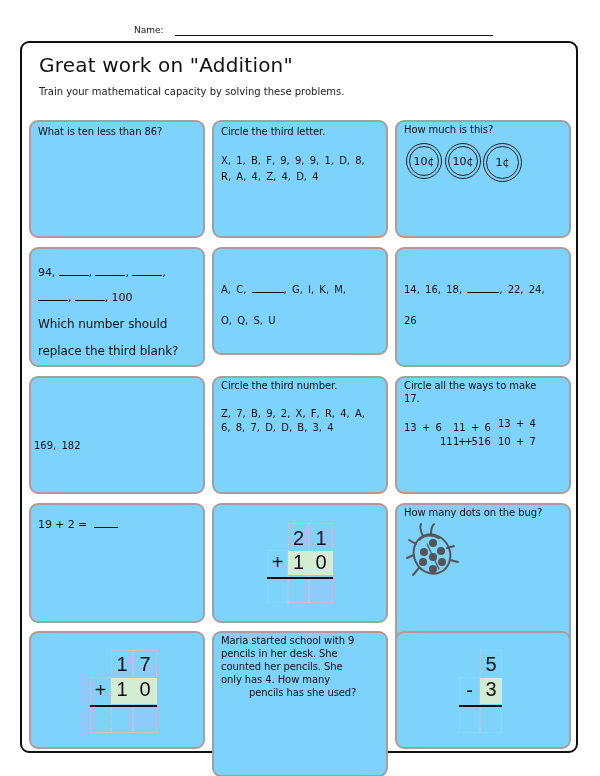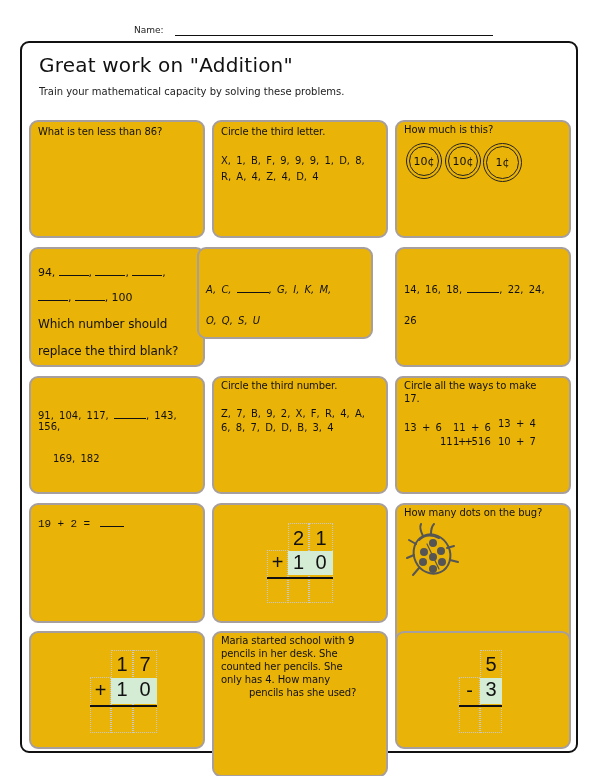--- a/index.html
+++ b/index.html
@@ -9,21 +9,21 @@
   .name-row { position: absolute; top: 25px; left: 0; width: 600px; height: 14px; }
   .name-label { position: absolute; left: 134px; top: 0; font-size: 9px; color: #222; }
   .name-line { position: absolute; left: 175px; top: 10px; width: 318px; height: 0; border-top: 1px solid #111; }
 
   .frame { position: absolute; left: 20px; top: 41px; width: 558px; height: 712px;
            border: 2px solid #111; border-radius: 9px; box-sizing: border-box; }
 
   .title { position: absolute; left: 39px; top: 53px; font-size: 20px; color: #111; letter-spacing: 0.2px; }
   .subtitle { position: absolute; left: 39px; top: 86px; font-size: 10px; color: #222; }
 
-  .box { position: absolute; border: 2px solid #a79e9e; border-radius: 9px; box-sizing: border-box; background: #eab308; }
+  .box { position: absolute; border: 2px solid #a79e9e; border-radius: 9px; box-sizing: border-box; background: #7dd3fc; }
   .q { position: absolute; font-size: 10px; line-height: 13px; color: #111; letter-spacing: -0.1px; }
   .q.lg { font-size: 11px; }
   .seq { position: absolute; font-size: 10px; color: #111; word-spacing: 2px; }
 
   .coin { position: absolute; border-radius: 50%; border: 1.5px solid #222; box-sizing: border-box;
           display: flex; align-items: center; justify-content: center; font-size: 11px; }
   .coin::after { content: ""; position: absolute; inset: 2px; border: 1px solid #222; border-radius: 50%; }
 
   .grid-cell { position: absolute; border: 1px dotted #c8c8c8; box-sizing: border-box; }
   .digit { position: absolute; font-family: "Liberation Sans", sans-serif; font-size: 20px; color: #111;
@@ -70,66 +70,61 @@
   </div>
   <div class="q lg" style="left:7px;top:42px;">
     <span class="blank" style="width:30px;"></span>,
     <span class="blank" style="width:30px;"></span>,
     <span>100</span>
   </div>
   <div class="q lg" style="left:7px;top:69px;font-size:12px;">Which number should</div>
   <div class="q lg" style="left:7px;top:96px;font-size:12px;">replace the third blank?</div>
 </div>
 
-<div class="box" style="left:197px;top:247px;width:176px;height:92px;font-style:italic;">
+<div class="box" style="left:212px;top:247px;width:176px;height:108px;">
   <div class="seq" style="left:7px;top:35px;">
     <span>A, C,</span>
     <span class="blank" style="width:32px;"></span>,
     <span>G, I, K, M,</span>
   </div>
   <div class="seq" style="left:7px;top:66px;">O, Q, S, U</div>
 </div>
 
 <div class="box" style="left:395px;top:247px;width:176px;height:120px;text-align:right;">
   <div class="seq" style="left:7px;top:35px;">
     <span>14, 16, 18,</span>
     <span class="blank" style="width:32px;"></span>,
     <span>22, 24,</span>
   </div>
   <div class="seq" style="left:7px;top:66px;">26</div>
 </div>
 
 <div class="box" style="left:29px;top:376px;width:176px;height:118px;">
-  <div class="seq" style="left:7px;top:32px;">
-    <span>91, 104, 117,</span>
-    <span class="blank" style="width:32px;"></span>,
-    <span>143, 156,</span>
-  </div>
-  <div class="seq" style="left:22px;top:62px;margin-top:13px;">169, 182</div>
+  <div class="seq" style="left:3px;top:62px;">169, 182</div>
 </div>
 
 <div class="box" style="left:212px;top:376px;width:176px;height:118px;">
   <div class="q" style="left:7px;top:1px;">Circle the third number.</div>
   <div class="seq" style="left:7px;top:30px;">Z, 7, B, 9, 2, X, F, R, 4, A,</div>
   <div class="seq" style="left:7px;top:44px;">6, 8, 7, D, D, B, 3, 4</div>
 </div>
 
-<div class="box" style="left:395px;top:376px;width:176px;height:118px;border-radius:8px;">
+<div class="box" style="left:395px;top:376px;width:176px;height:118px;">
   <div class="q" style="left:7px;top:1px;">Circle all the ways to make</div>
   <div class="q" style="left:7px;top:14px;">17.</div>
   <div class="seq" style="left:7px;top:44px;">13 + 6</div>
   <div class="seq" style="left:56px;top:44px;">11 + 6</div>
   <div class="seq" style="left:101px;top:40px;">13 + 4</div>
   <div class="seq" style="left:7px;top:58px;margin-left:36px;">11 + 5</div>
   <div class="seq" style="left:56px;top:58px;">1 + 16</div>
   <div class="seq" style="left:101px;top:58px;">10 + 7</div>
 </div>
 
 <div class="box" style="left:29px;top:503px;width:176px;height:120px;">
-  <div class="q" style="left:7px;top:13px;font-size:11px;font-family:Liberation Mono, monospace;">
+  <div class="q" style="left:7px;top:13px;font-size:11px;">
     <span>19 + 2 =</span>
     <span class="blank" style="width:24px;margin-left:3px;"></span>
   </div>
 </div>
 
 <div class="box" style="left:212px;top:503px;width:176px;height:120px;">
   <div class="grid-cell" style="left:74px;top:18px;width:21px;height:80px;"></div>
   <div class="grid-cell" style="left:95px;top:18px;width:24px;height:80px;"></div>
   <div class="grid-cell" style="left:53px;top:45px;width:21px;height:53px;"></div>
   <div class="digit" style="left:74px;top:22px;width:21px;">2</div>

